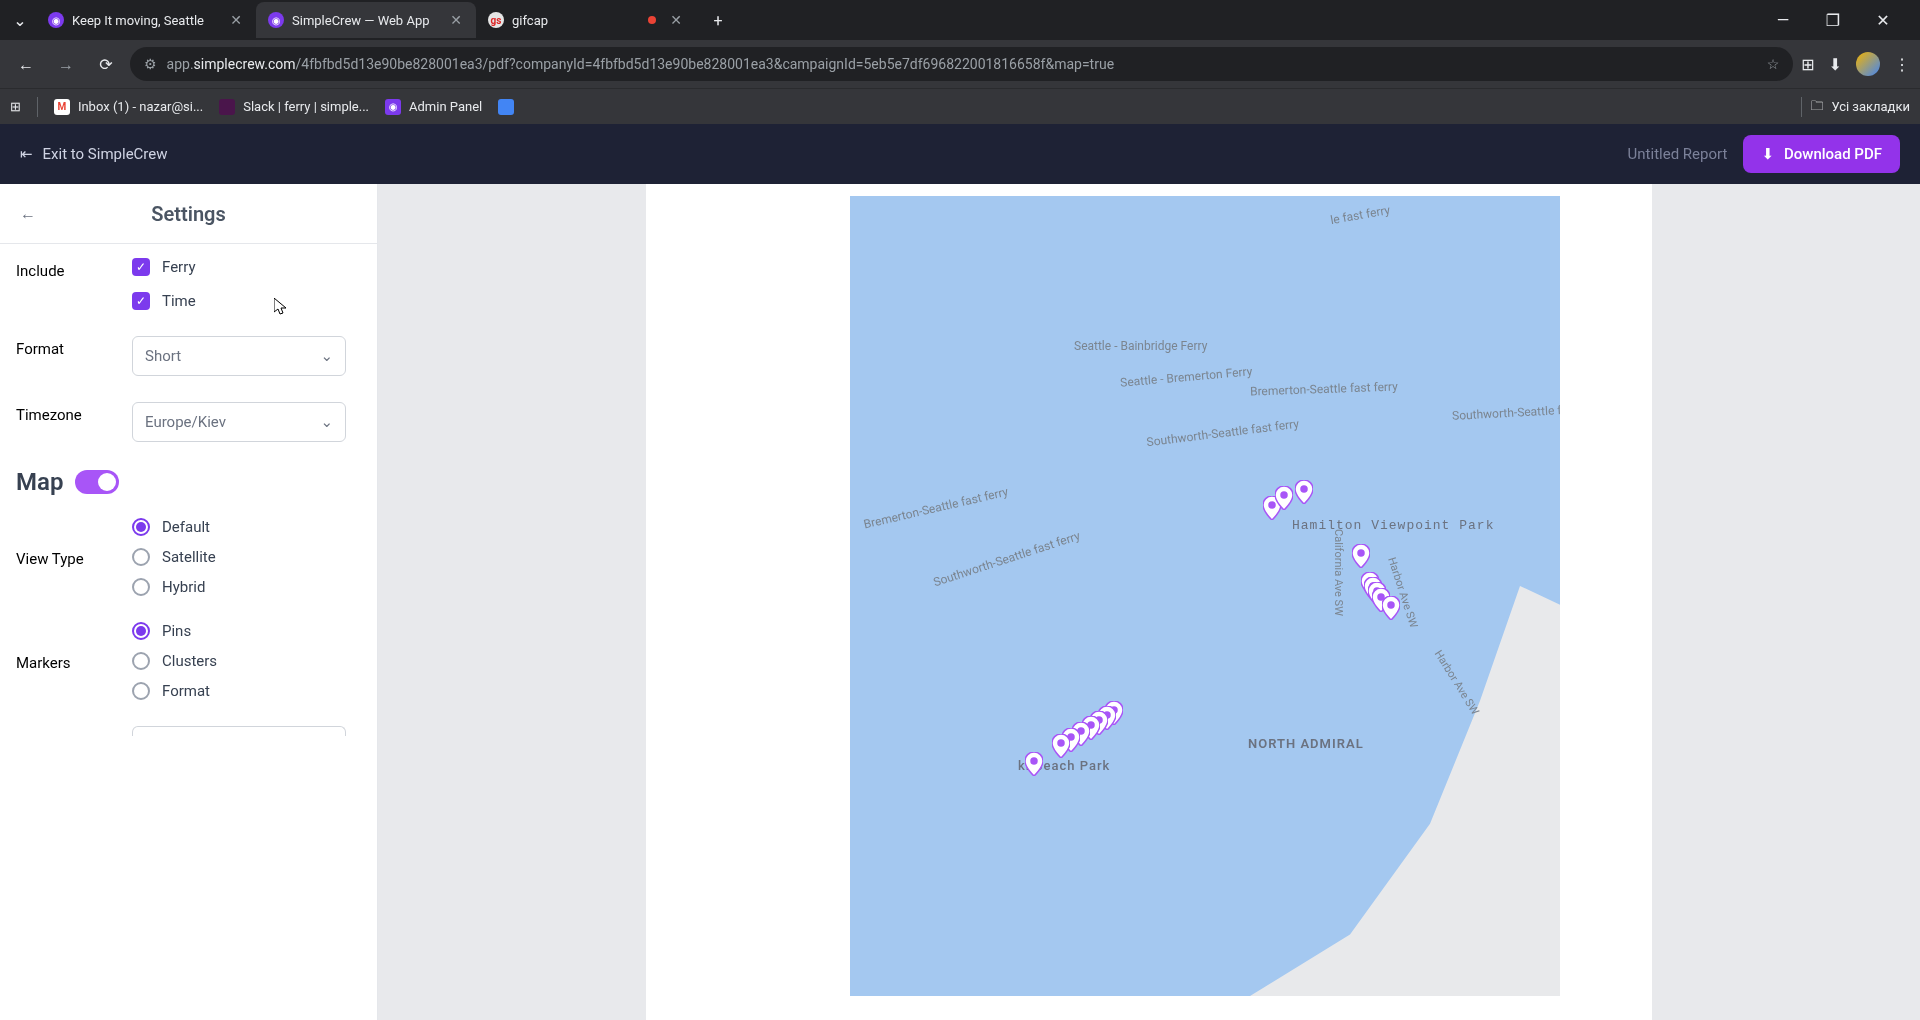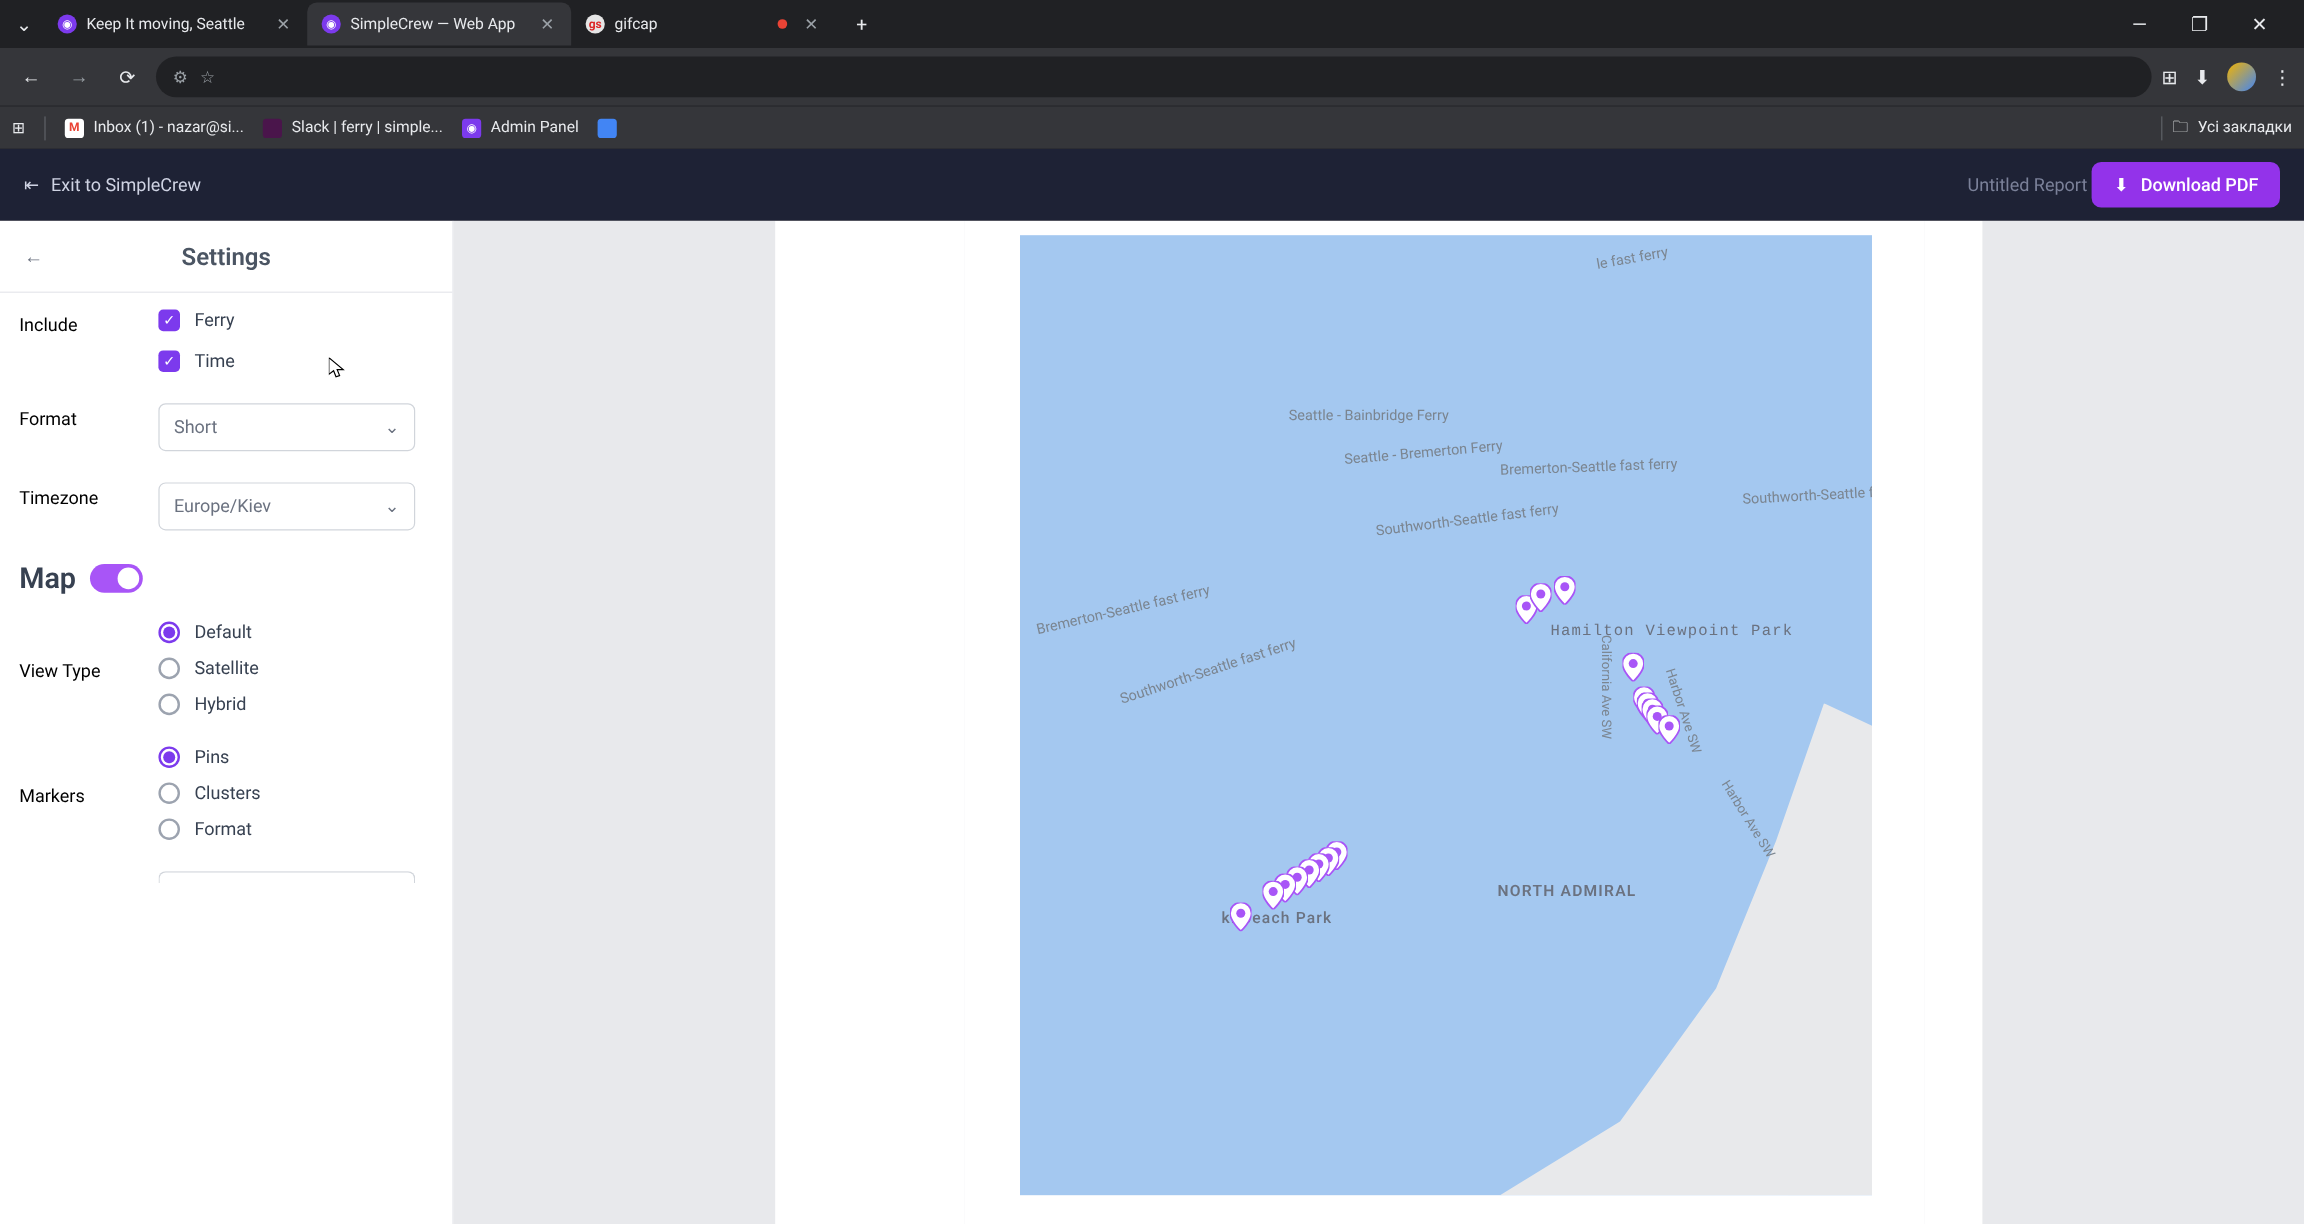--- a/index.html
+++ b/index.html
@@ -32,21 +32,21 @@
 .bookmarks-bar { display: flex; align-items: center; height: 36px; padding: 0 10px; gap: 16px; background: #35363a; border-top: 1px solid #2a2b2e; }
 .bm-item { display: flex; align-items: center; gap: 8px; color: #e8eaed; font-size: 13px; }
 .bm-icon { width: 16px; height: 16px; border-radius: 3px; display:flex; align-items:center; justify-content:center; font-size:10px; }
 .bm-sep { width: 1px; height: 20px; background: #5f6368; }
 .bm-right { margin-left: auto; display:flex; align-items:center; gap:8px; }
 
 
 .app-shell { height: calc(1020px - 124px); display: flex; flex-direction: column; }
 .app-header { height: 60px; background: #1e2235; display: flex; align-items: center; padding: 0 20px; }
 .exit-link { display: flex; align-items: center; gap: 10px; color: #cfd3e3; font-size: 15px; }
-.header-right { margin-left: auto; display: flex; align-items: center; gap: 4px; }
+.header-right { margin-left: auto; display: flex; align-items: center; gap: 16px; }
 .report-title { color: #7b8199; font-size: 15px; }
 .download-btn { background: #9333ea; color: #fff; border-radius: 8px; padding: 10px 18px; display: flex; align-items: center; gap: 10px; font-size: 15px; font-weight: 500; }
 
 .app-body { flex: 1; display: flex; background: #f3f4f6; overflow: hidden; }
 .sidebar { width: 378px; background: #fff; display: flex; flex-direction: column; border-right: 1px solid #e5e7eb; }
 .sidebar-header { height: 60px; display: flex; align-items: center; padding: 0 16px; border-bottom: 1px solid #e5e7eb; }
 .back-arrow { width: 24px; height: 24px; display: flex; align-items: center; justify-content: center; color: #6b7280; }
 .sidebar-title { flex: 1; text-align: center; font-size: 20px; font-weight: 600; color: #4b5563; margin-left: -24px; }
 .sidebar-scroll { flex: 1; overflow-y: auto; position: relative; padding: 14px 18px 14px 16px; }
 
@@ -118,20 +118,21 @@
       <div class="win-btn">✕</div>
     </div>
   </div>
 
   <div class="addr-bar">
     <div class="nav-btn enabled">←</div>
     <div class="nav-btn">→</div>
     <div class="nav-btn enabled">⟳</div>
     <div class="addr-input-wrap">
       <span class="site-icon">⚙</span>
+      <span class="addr-text"><span class="muted">app.</span><span>simplecrew.com</span><span class="muted">/4fbfbd5d13e90be828001ea3/pdf?companyId=4fbfbd5d13e90be828001ea3&amp;campaignId=5eb5e7df696822001816658f&amp;map=true</span></span>
       <span class="site-icon">☆</span>
     </div>
     <div class="addr-right">
       <span>⊞</span>
       <span>⬇</span>
       <div class="avatar-tiny"></div>
       <span>⋮</span>
     </div>
   </div>
 

